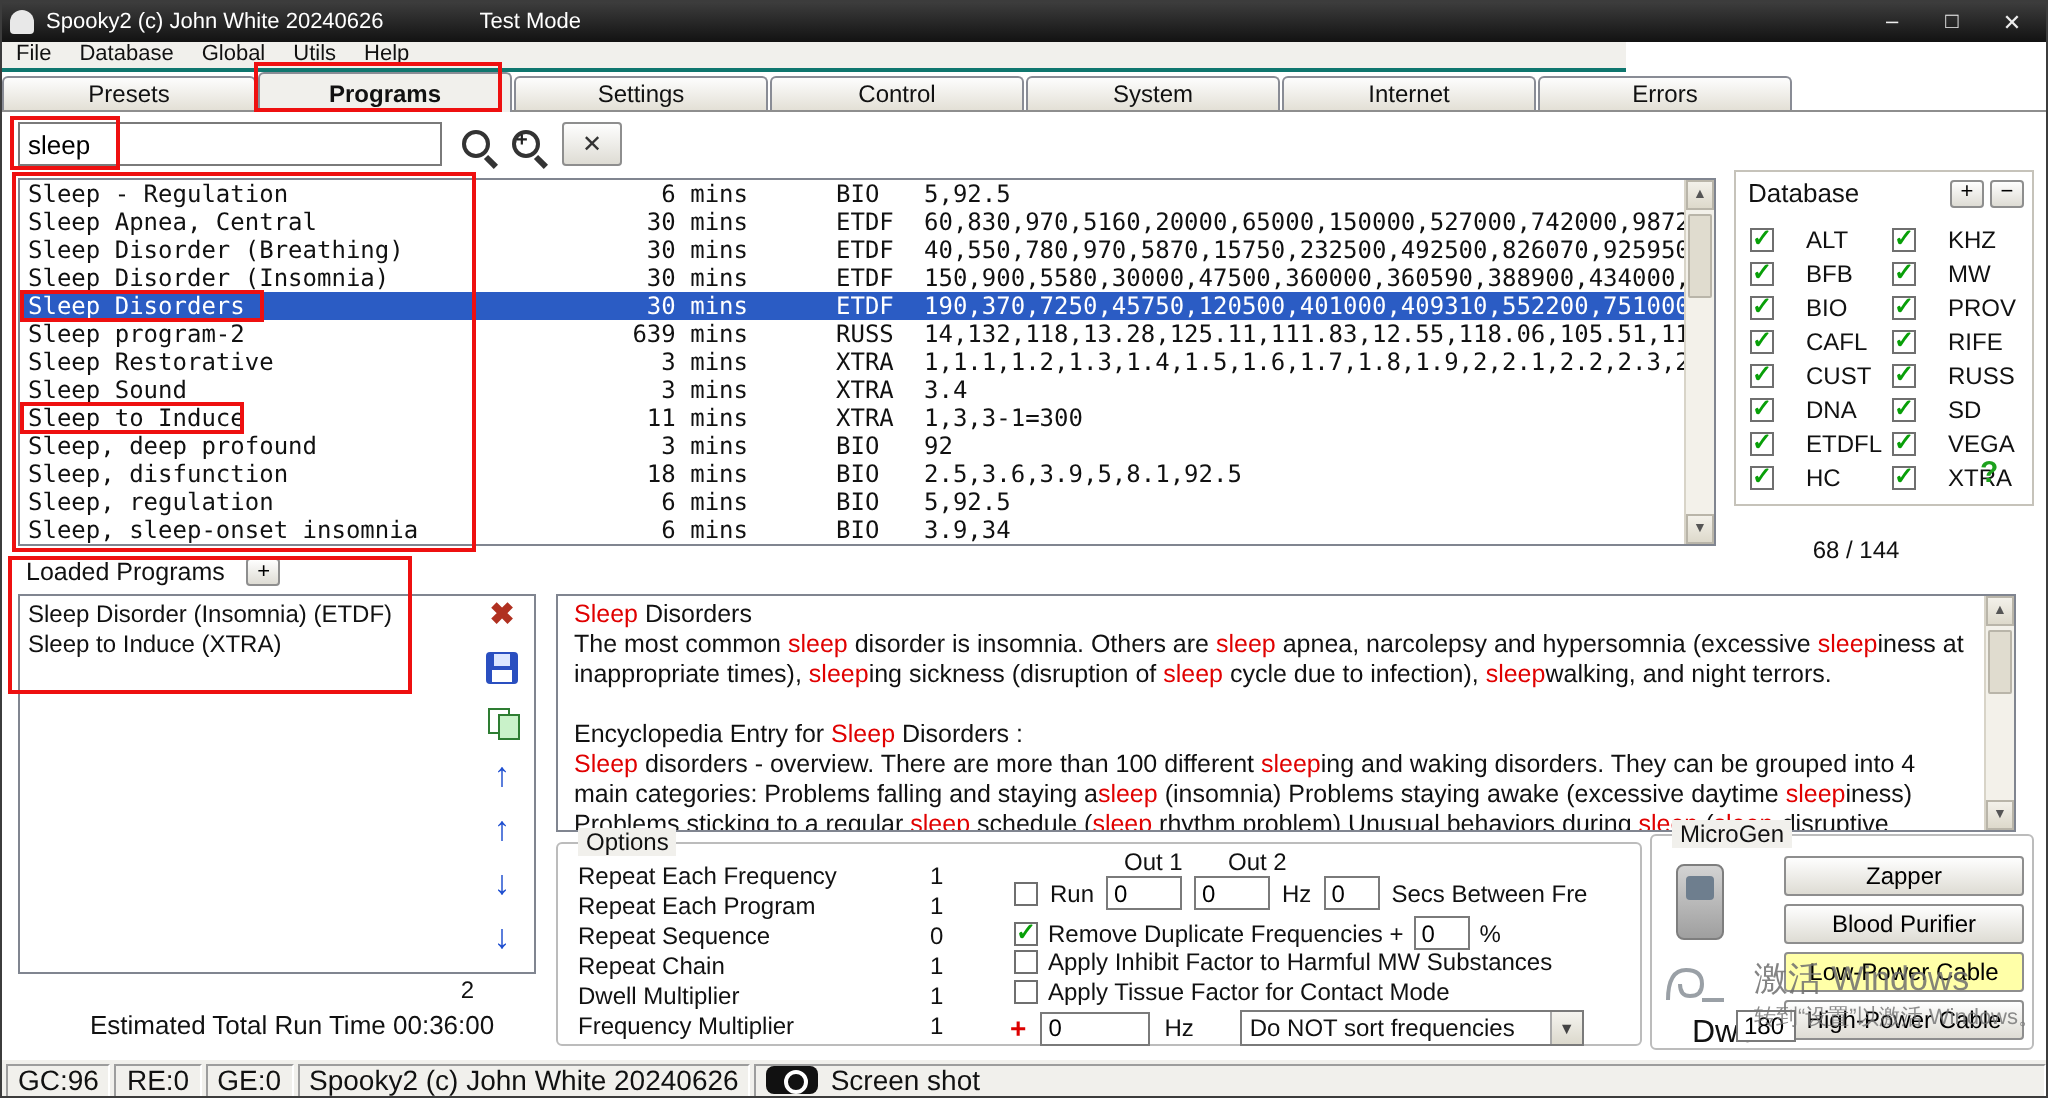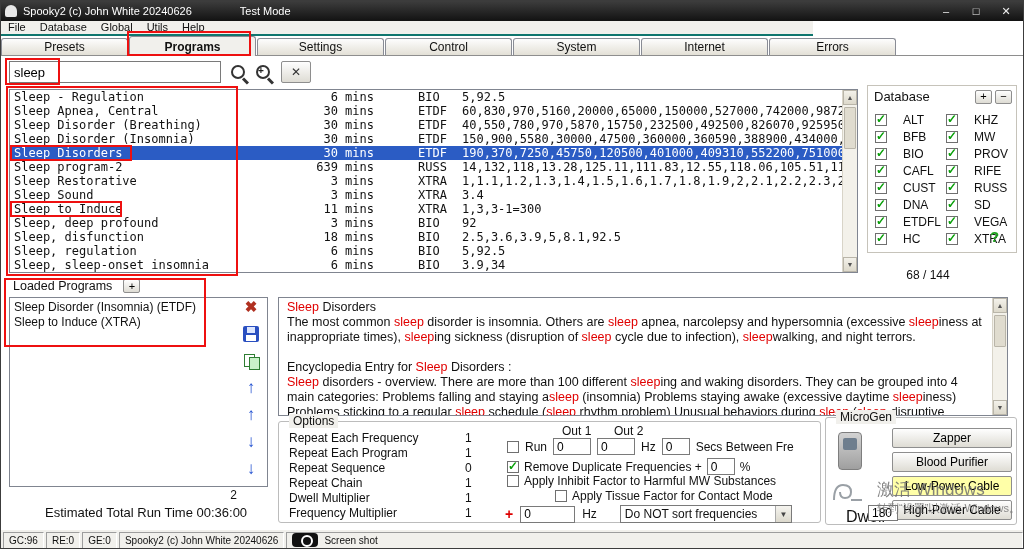--- a/index.html
+++ b/index.html
@@ -110,21 +110,21 @@
   .device::before { content:""; position:absolute; left:4px; top:5px; right:4px; height:12px; background:#6e7e8e; border-radius:2px; }
   .coil { position:absolute; left:4px; top:62px; }
   .mgbtns { position:absolute; left:66px; top:10px; display:flex; flex-direction:column; gap:4px; }
   .mgbtn { width:120px; height:20px; background:linear-gradient(#fefefe,#dedcd4); border:1px solid #8e8e8e; border-radius:2px; font-size:12px; font-family:"Liberation Sans",sans-serif; }
   .mgbtn.highlight { background:#ffffa8; }
   .dwlabel { position:absolute; left:20px; top:90px; font-size:16px; }
   .dwin { position:absolute; left:42px; top:87px; width:30px; height:16px; }
 
   
   .statusbar { position:absolute; left:0; top:528px; width:1024px; height:21px; background:#f1f0ec; border-top:1px solid #fff; display:flex; align-items:center; gap:2px; padding:0 2px; }
-  .scell { height:17px; display:inline-flex; align-items:center; padding:0 5px; font-size:10px; border:1px solid; border-color:#9d9d9d #fff #fff #9d9d9d; white-space:nowrap; }
+  .scell { height:17px; display:inline-flex; align-items:center; padding:0 5px; font-size:14px; border:1px solid; border-color:#9d9d9d #fff #fff #9d9d9d; white-space:nowrap; }
   .shot { flex:1; gap:6px; justify-content:flex-start; }
   .camera { width:26px; height:14px; background:#111; border-radius:4px; position:relative; flex:none; }
   .camera::before { content:""; position:absolute; left:9px; top:2px; width:8px; height:8px; border:2px solid #fff; border-radius:50%; }
 
   
   .wm1 { position:absolute; left:876px; top:477px; font-size:17px; color:rgba(110,110,110,0.85); z-index:40; }
   .wm2 { position:absolute; left:876px; top:500px; font-size:11px; color:rgba(120,120,120,0.85); z-index:40; }
   .anno { position:absolute; border:2px solid #ee1010; pointer-events:none; z-index:50; }
 </style>
 </head>
@@ -480,21 +480,21 @@
     <label class="chkrow checked" style="top:36px;">
       <span class="cb"></span>
       <span>Remove Duplicate Frequencies +</span>
       <input class="tin w28" value="0" style="">
       <span>%</span>
     </label>
     <label class="chkrow" style="top:52px;">
       <span class="cb"></span>
       <span>Apply Inhibit Factor to Harmful MW Substances</span>
     </label>
-    <label class="chkrow" style="top:67px;margin-left:48px;">
+    <label class="chkrow" style="top:67px;">
       <span class="cb"></span>
       <span>Apply Tissue Factor for Contact Mode</span>
     </label>
     <div class="offrow">
       <span class="plusred">+</span>
       <input class="tin w55" value="0" style="">
       <span>Hz</span>
       <div class="dropdown">
         <span>Do NOT sort frequencies</span>
         <span class="ddarrow">▼</span>

